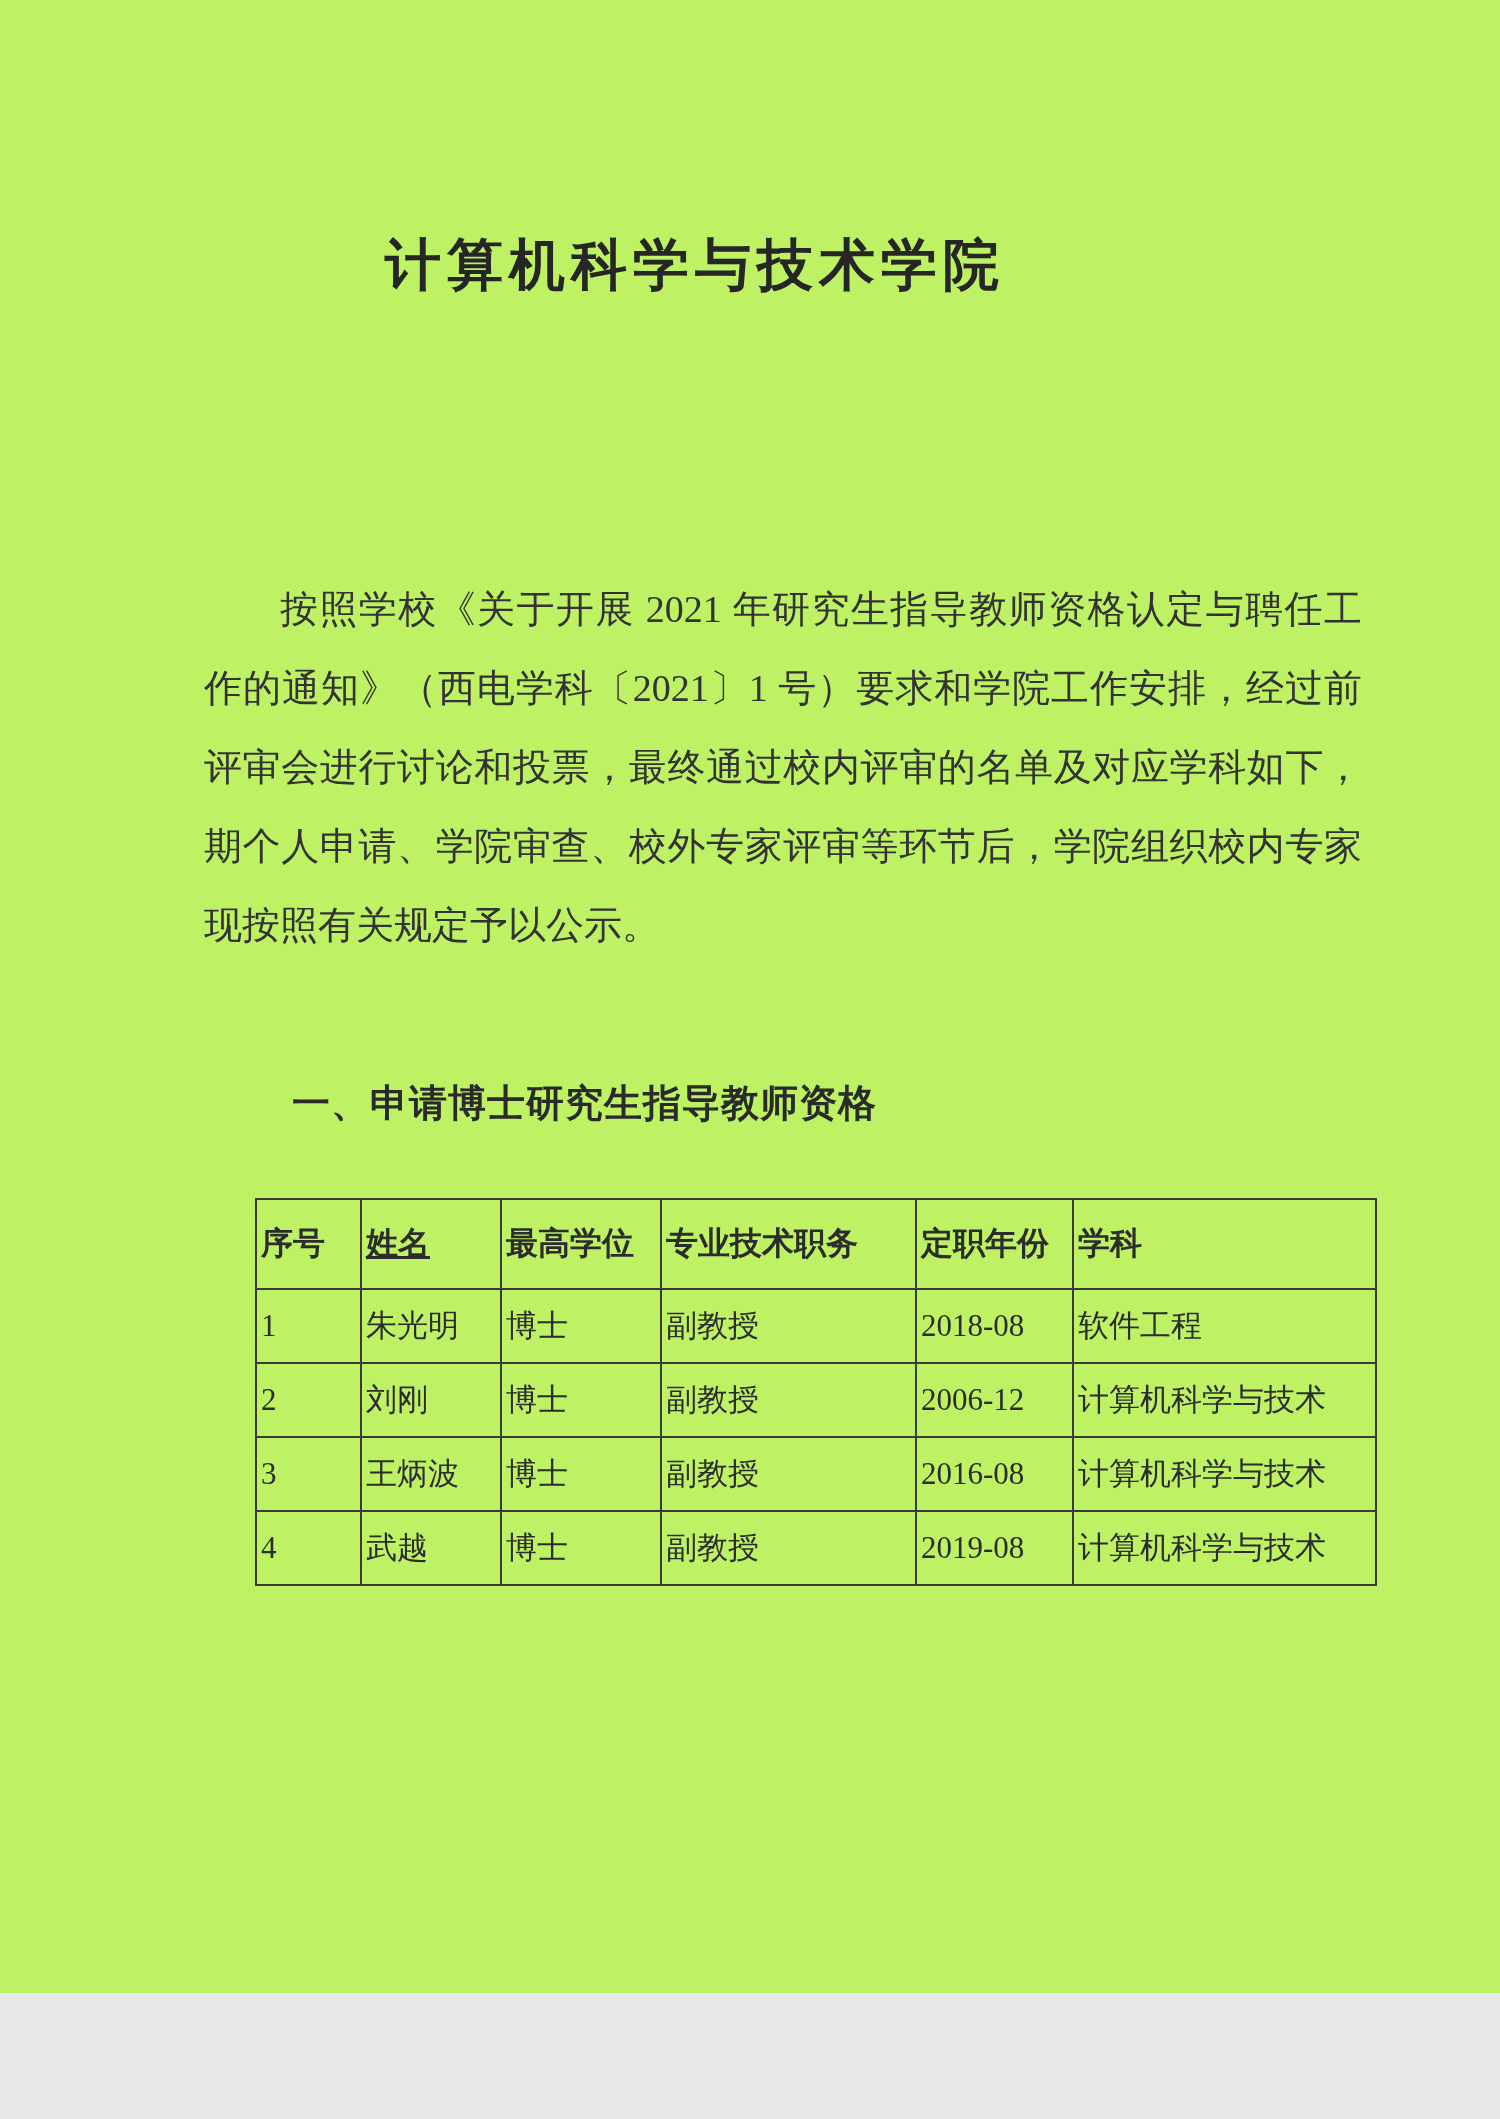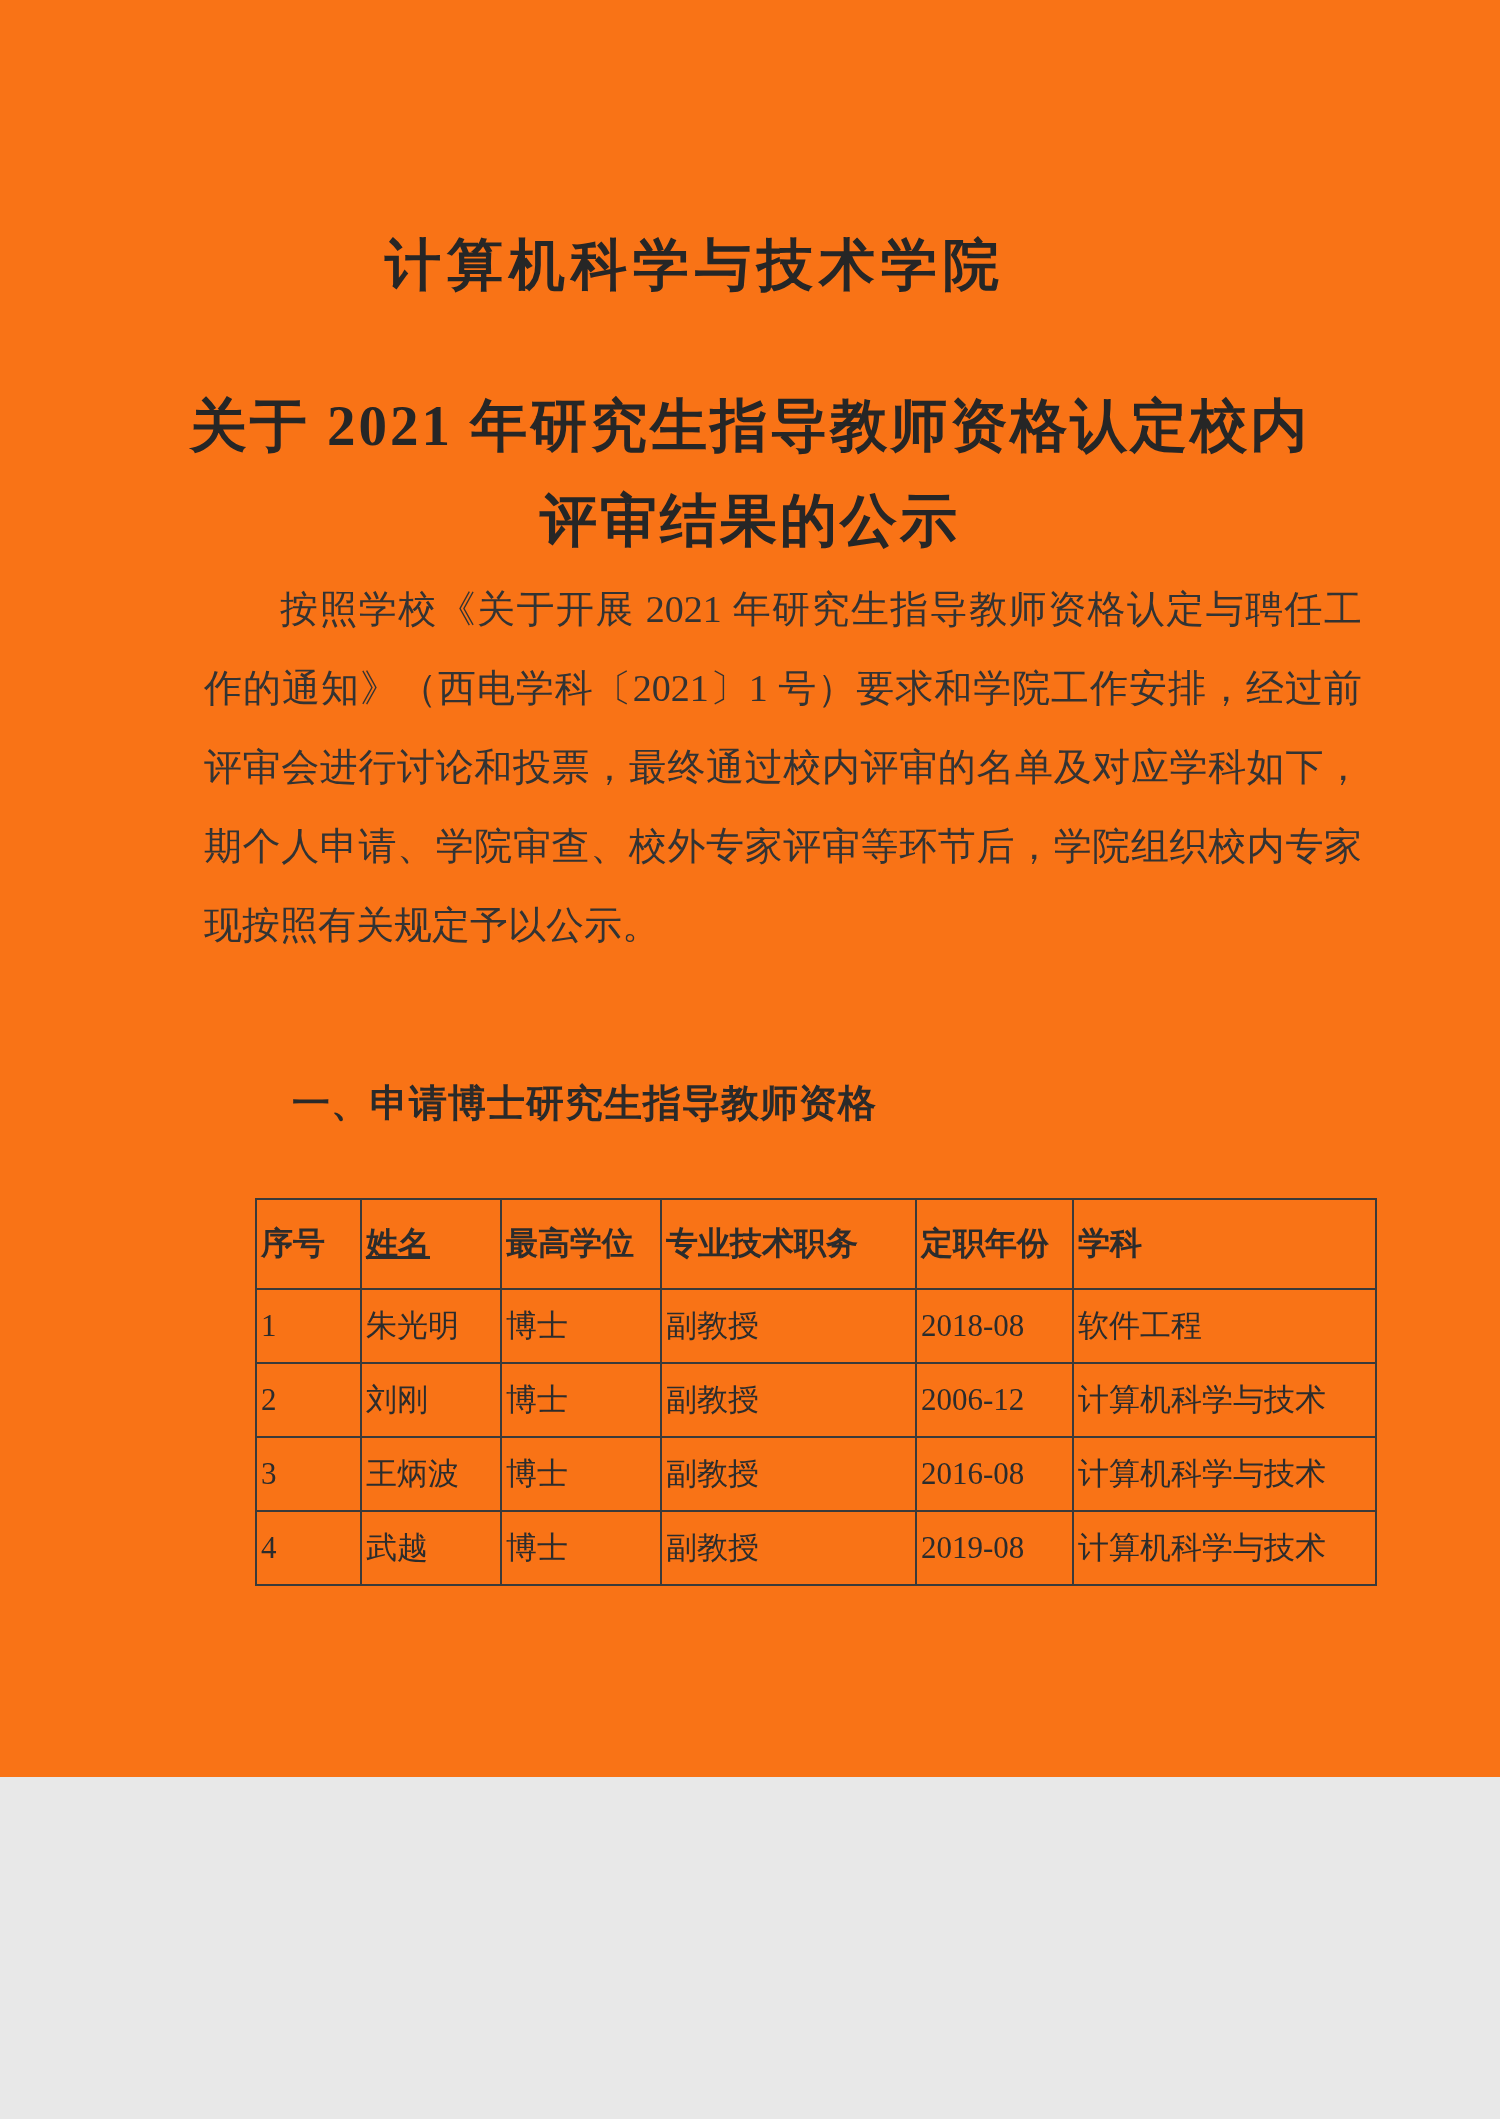--- a/index.html
+++ b/index.html
@@ -3,23 +3,23 @@
 <meta charset="utf-8">
 <style>
   html, body {
     margin: 0;
     padding: 0;
     background: #e8e8e8;
   }
   .page {
     position: relative;
     width: 1500px;
-    height: 1777px;
+    height: 1993px;
     margin: 0 auto;
-    background: #f97316;
+    background: #bef264;
     color: #2e2e2e;
     font-family: "Liberation Serif", "DejaVu Serif", serif;
     overflow: hidden;
   }
   .doc-title {
     position: absolute;
     top: 228px;
     left: 0;
     width: 1390px;
     text-align: center;
@@ -99,24 +99,20 @@
   .col-year       { width: 147px; }
   .col-discipline { width: 293px; }
 </style>
 </head>
 <body>
 
 <div class="page">
 
   <div class="doc-title">计算机科学与技术学院</div>
 
-  <div class="doc-subtitle">
-    <div class="sub-line">关于 2021 年研究生指导教师资格认定校内</div>
-    <div class="sub-line">评审结果的公示</div>
-  </div>
 
   <div class="paragraph">
     <div class="para-line first">按照学校《关于开展 2021 年研究生指导教师资格认定与聘任工</div>
     <div class="para-line">作的通知》（西电学科〔2021〕1 号）要求和学院工作安排，经过前</div>
     <div class="para-line">评审会进行讨论和投票，最终通过校内评审的名单及对应学科如下，</div>
     <div class="para-line">期个人申请、学院审查、校外专家评审等环节后，学院组织校内专家</div>
     <div class="para-line last">现按照有关规定予以公示。</div>
   </div>
 
   <div class="section-heading">一、申请博士研究生指导教师资格</div>

